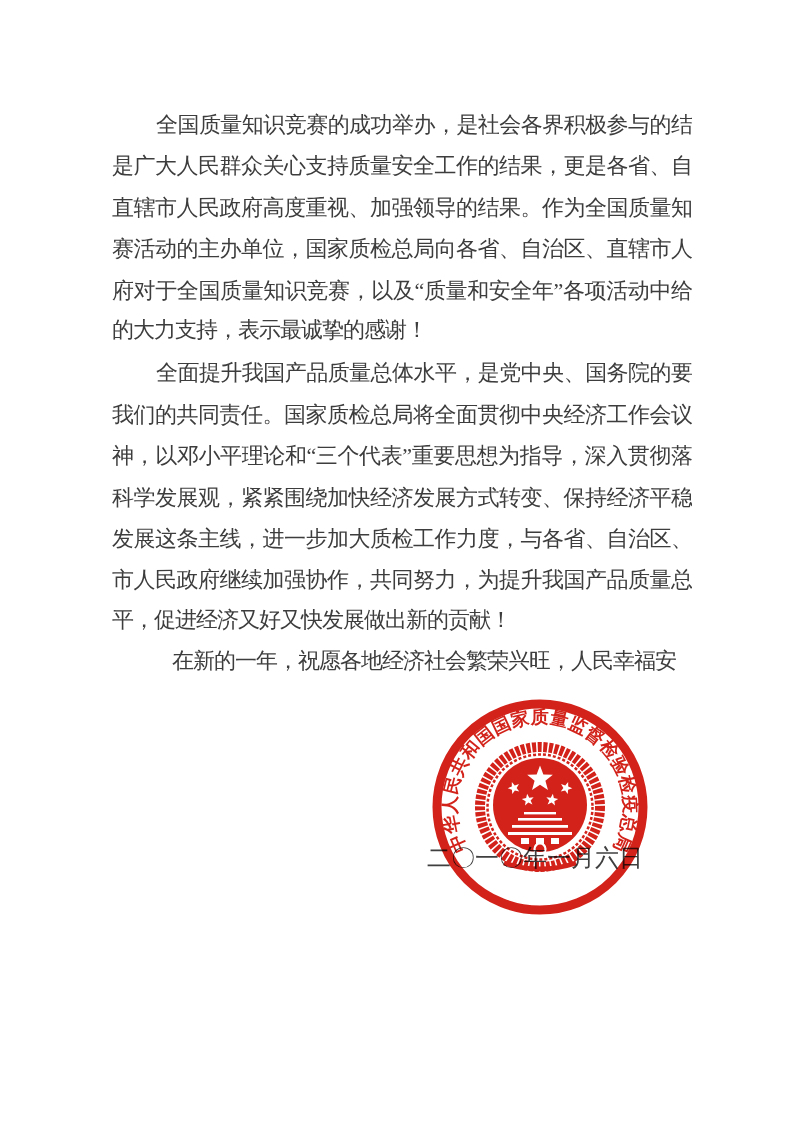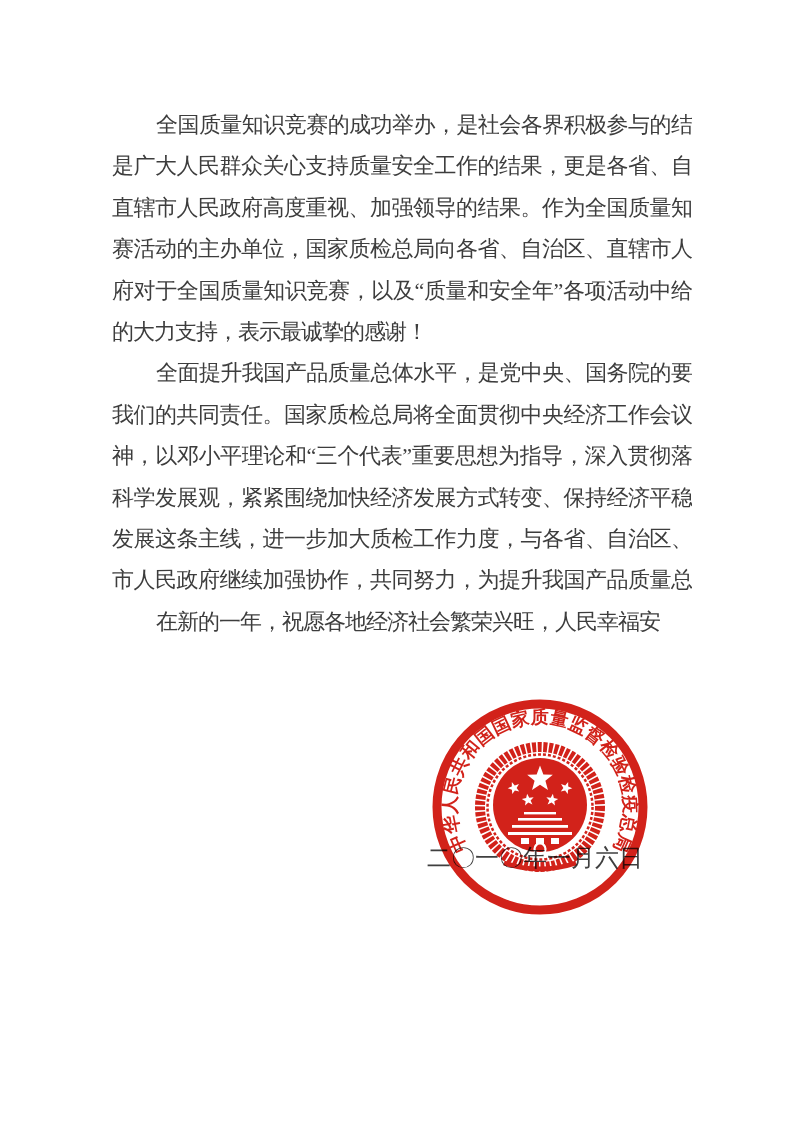--- a/index.html
+++ b/index.html
@@ -24,21 +24,21 @@
     font-size: 22px;
     letter-spacing: -1px;
     line-height: 41.4px;
     height: 41.4px;
     text-align: justify;
     text-align-last: justify;
     text-justify: inter-character;
     overflow: hidden;
   }
   .line.indent { text-indent: 44px; }
-  .line.last   { text-align: left; text-align-last: left; }
+  .line.last   { text-align: center; text-align-last: left; font-family: Liberation Mono, monospace; }
   
   .date-line {
     position: absolute;
     left: 427px;
     top: 842px;
     width: 220px;
     font-size: 24px;
     letter-spacing: 0px;
     color: #3f3f3f;
     white-space: nowrap;
@@ -74,20 +74,21 @@
       <div class="line">府对于全国质量知识竞赛，以及“质量和安全年”各项活动中给予</div>
       <div class="line last">的大力支持，表示最诚挚的感谢！</div>
     </div>
     <div>
       <div class="line indent">全面提升我国产品质量总体水平，是党中央、国务院的要求和</div>
       <div class="line">我们的共同责任。国家质检总局将全面贯彻中央经济工作会议精</div>
       <div class="line">神，以邓小平理论和“三个代表”重要思想为指导，深入贯彻落实</div>
       <div class="line">科学发展观，紧紧围绕加快经济发展方式转变、保持经济平稳较快</div>
       <div class="line">发展这条主线，进一步加大质检工作力度，与各省、自治区、直辖</div>
       <div class="line">市人民政府继续加强协作，共同努力，为提升我国产品质量总体水</div>
+      <div class="line last">平，促进经济又好又快发展做出新的贡献！</div>
     </div>
     <div>
       <div class="line indent last">在新的一年，祝愿各地经济社会繁荣兴旺，人民幸福安康！</div>
     </div>
   </div>
 
   <div class="date-line">二〇一〇年一月六日</div>
 
   <svg class="seal" viewBox="0 0 232 232" xmlns="http://www.w3.org/2000/svg">
     <defs>

